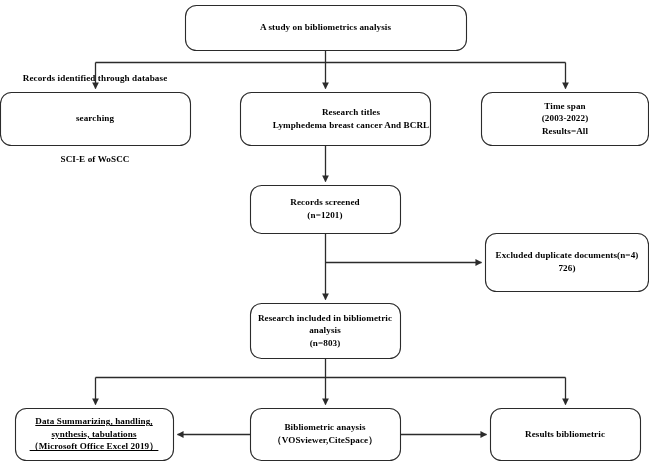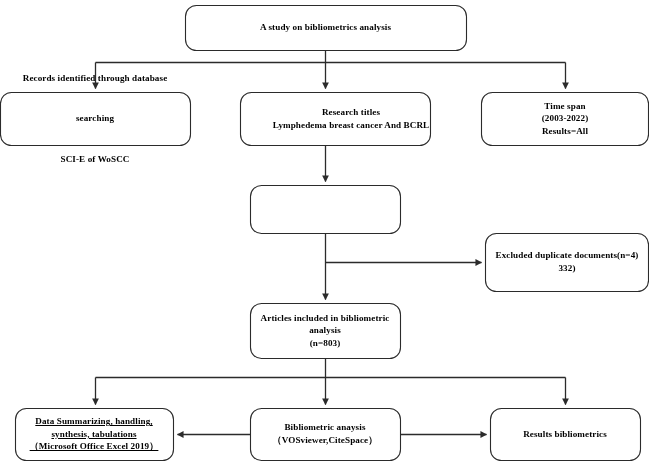--- a/index.html
+++ b/index.html
@@ -111,40 +111,44 @@
     <span class="ln">Research titles</span>
     <span class="ln">Lymphedema breast cancer And BCRL</span>
   </div>
 
   <div class="node-label" style="left:481px; top:92px; width:168px; height:53px;">
     <span class="ln">Time span</span>
     <span class="ln">(2003-2022)</span>
     <span class="ln">Results=All</span>
   </div>
 
+  <div class="node-label" style="left:250px; top:185px; width:150px; height:48px;">
+    <span class="ln">Records screened</span>
+    <span class="ln">(n=1201)</span>
+  </div>
 
   <div class="node-label" style="left:485px; top:233px; width:164px; height:58px;">
     <span class="ln">Excluded duplicate documents(n=4)</span>
-    <span class="ln">332)</span>
+    <span class="ln">726)</span>
   </div>
 
   <div class="node-label" style="left:250px; top:303px; width:150px; height:55px;">
-    <span class="ln">Articles included in bibliometric</span>
+    <span class="ln">Research included in bibliometric</span>
     <span class="ln">analysis</span>
     <span class="ln">(n=803)</span>
   </div>
 
   <div class="node-label" style="left:15px; top:408px; width:158px; height:52px;text-decoration:underline;">
     <span class="ln">Data Summarizing, handling,</span>
     <span class="ln">synthesis, tabulations</span>
     <span class="ln">（Microsoft Office Excel 2019）</span>
   </div>
 
   <div class="node-label" style="left:250px; top:408px; width:150px; height:52px;">
     <span class="ln">Bibliometric anaysis</span>
     <span class="ln">（VOSviewer,CiteSpace）</span>
   </div>
 
   <div class="node-label" style="left:490px; top:408px; width:150px; height:52px;">
-    <span class="ln">Results bibliometrics</span>
+    <span class="ln">Results bibliometric</span>
   </div>
 
 </div>
 
 </body></html>

